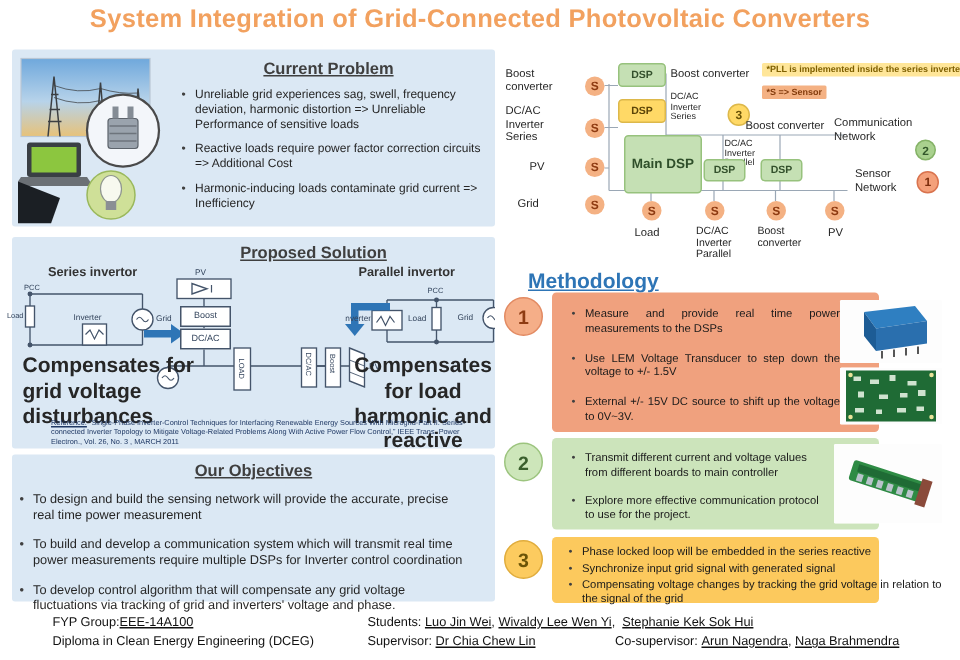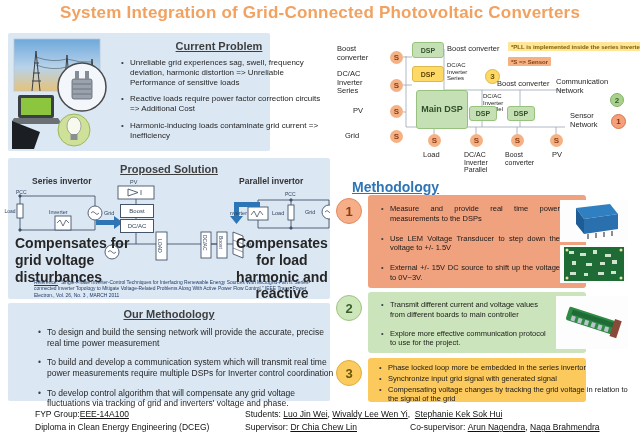--- a/index.html
+++ b/index.html
@@ -5,36 +5,36 @@
   html,body { margin:0; padding:0; background:#fff; }
   .poster {
     position:relative; width:640px; height:440px; background:#ffffff;
     font-family:"Liberation Sans", sans-serif; overflow:hidden; color:#262626;
   }
   .title {
     position:absolute; top:3px; left:0; width:100%; margin:0; text-align:center;
     font-size:17px; font-weight:bold; color:#F2A15F; letter-spacing:0.2px;
   }
   .panel { position:absolute; background:#DBE8F4; border-radius:2px; }
-  #current-problem { left:8px; top:33px; width:262px; height:118px; }
+  #current-problem { left:8px; top:33px; width:322px; height:118px; }
   #proposed-solution { left:8px; top:158px; width:322px; height:141px; }
   #objectives { left:8px; top:303px; width:322px; height:98px; }
   .panel-h {
     position:absolute; margin:0; font-size:11px; font-weight:600; color:#3f3f3f;
     text-decoration:underline; text-align:center;
   }
   #cp-heading { left:108px; top:7px; width:206px; }
-  #ps-heading { left:0; top:5px; width:100%; }
+  #ps-heading { left:0; top:5px; width:100%;padding-left:40px; }
   #ob-heading { left:0; top:5px; width:100%; }
   .blist { margin:0; padding:0; list-style:none; }
   .blist li { position:relative; padding-left:10px; }
   .blist li::before { content:"•"; position:absolute; left:1px; top:0; color:#404040; }
   #cp-list { position:absolute; left:112px; top:25px; width:208px; font-size:8px; line-height:1.22; }
   #cp-list li { margin-bottom:7px; }
-  #ob-list { position:absolute; left:29px; top:24px; width:300px; font-size:8.5px; line-height:1.25; }
+  #ob-list { position:absolute; left:4px; top:24px; width:300px; font-size:8.5px; line-height:1.25; }
   #ob-list li { margin-bottom:9px; }
   .collage { position:absolute; left:4px; top:4px; }
 
   
   .ps-label { position:absolute; font-size:8.5px; font-weight:600; color:#333; }
   .ckt-label { position:absolute; font-size:5.5px; color:#33445c; white-space:nowrap; }
   .ckt-label.xs { font-size:5px; }
   .ps-caption { position:absolute; font-weight:bold; font-size:14px; line-height:1.2; color:#262626; }
   .ps-ref { position:absolute; left:26px; top:117px; width:282px; font-size:4.9px; line-height:1.3; color:#1F3864; }
   .ps-ref .u { text-decoration:underline; }
@@ -227,21 +227,21 @@
     <span class="ckt-label" style="left:264px; top:52px;">Load</span>
     <span class="ckt-label" style="left:297px; top:51px;">Grid</span>
 
     <span class="ps-caption" style="left:7px; top:77px; width:130px; text-align:left;">Compensates for grid voltage disturbances</span>
     <span class="ps-caption" style="left:222px; top:77px; width:104px; text-align:center;">Compensates for load harmonic and reactive currents</span>
 
     <p class="ps-ref"><span class="u">Reference:</span><span> “Single-Phase Inverter-Control Techniques for Interfacing Renewable Energy Sources With Microgrid-Part II: Series-connected Inverter Topology to Mitigate Voltage-Related Problems Along With Active Power Flow Control,” IEEE Trans. Power Electron., Vol. 26, No. 3 , MARCH 2011</span></p>
   </section>
 
   <section class="panel" id="objectives">
-    <h2 class="panel-h" id="ob-heading">Our Methodology</h2>
+    <h2 class="panel-h" id="ob-heading">Our Objectives</h2>
     <ul class="blist" id="ob-list">
       <li>To design and build the sensing network will provide the accurate, precise real time power measurement</li>
       <li>To build and develop a communication system which will transmit real time power measurements require multiple DSPs for Inverter control coordination</li>
       <li>To develop control algorithm that will compensate any grid voltage fluctuations via tracking of grid and inverters' voltage and phase.</li>
     </ul>
   </section>
 
   <div id="system-diagram">
     <svg style="position:absolute; left:0; top:0;" width="302" height="144" viewBox="0 0 302 144">
       <g stroke="#9aa7b5" stroke-width="0.8" fill="none">
@@ -363,21 +363,21 @@
             </g>
           <rect x="57" y="16" width="7" height="18" fill="#8a4a3a"></rect>
         </g>
       </svg>
     </div>
   </div>
 
   <span class="step-circle" id="circle-3">3</span>
   <div class="step-box" id="step3">
     <ul class="blist step-list">
-      <li>Phase locked loop more be embedded in the series invertor</li>
+      <li>Phase locked loop will be embedded in the series reactive</li>
       <li>Synchronize input grid signal with generated signal</li>
       <li>Compensating voltage changes by tracking the grid voltage in relation to the signal of the grid</li>
     </ul>
   </div>
 
   <div id="footer">
     <div class="f-line" style="left:35px; top:4px;">
       <span>FYP Group:</span><span class="f-link">EEE-14A100</span>
     </div>
     <div class="f-line" style="left:35px; top:17px;">

